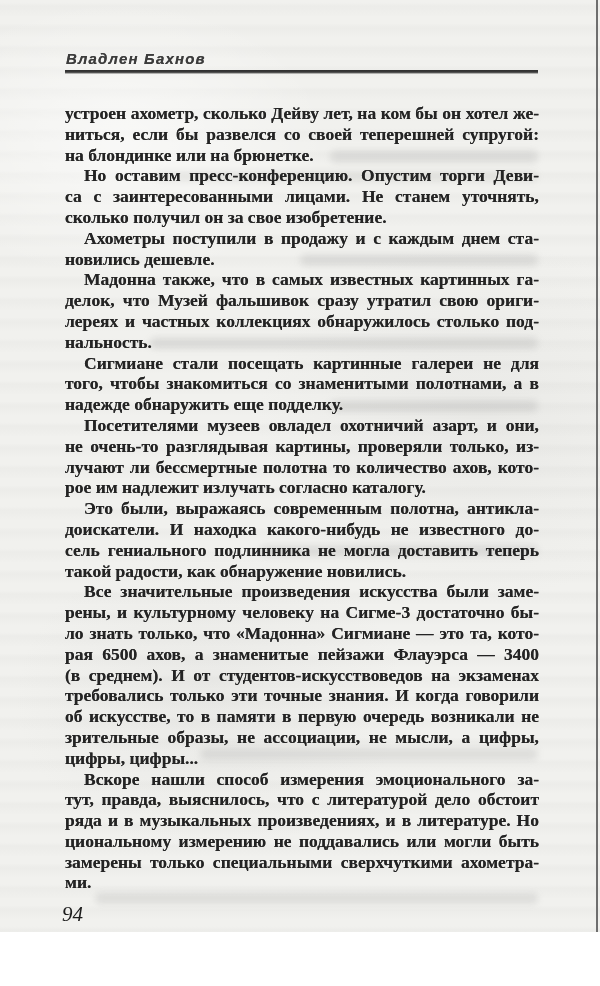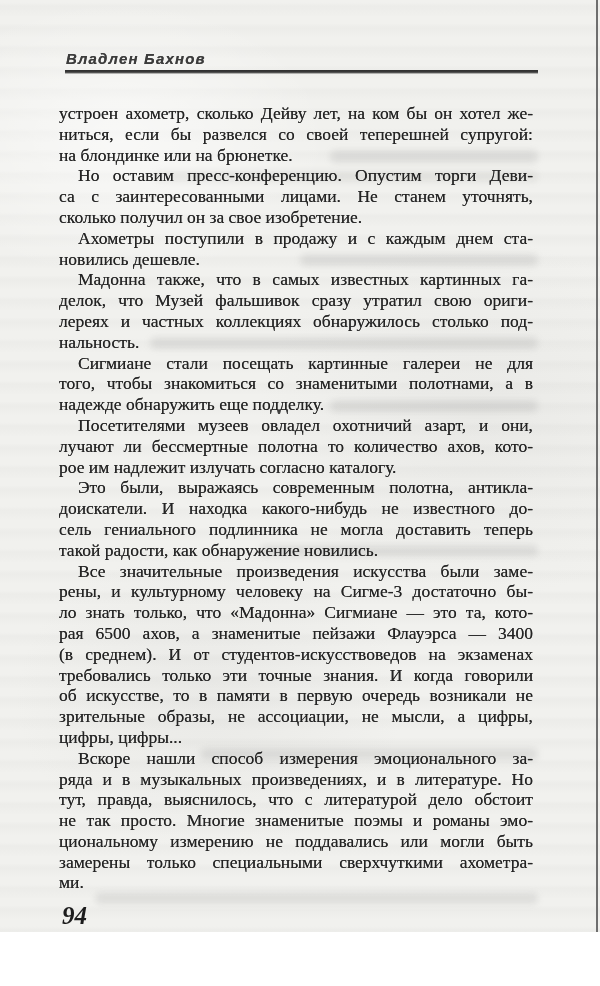--- a/index.html
+++ b/index.html
@@ -36,44 +36,44 @@
   .header-rule {
     position: absolute;
     left: 65px;
     top: 70px;
     width: 473px;
     height: 4px;
     background: linear-gradient(180deg, #2f2f2f 0%, #3a3a3a 55%, #8a8a88 80%, rgba(138,138,136,0) 100%);
   }
   .body-text {
     position: absolute;
-    left: 59px;
+    left: 65px;
     top: 103px;
     width: 474px;
     font-size: 17.5px;
     line-height: 20.8px;
-    font-weight: 400;
+    font-weight: 700;
     color: #242424;
     text-shadow: 0 0 0.5px rgba(30,30,30,0.75);
   }
   .line {
     text-align: justify;
     text-align-last: justify;
     white-space: normal;
   }
   .line.indent { padding-left: 19px; }
   .line.end { text-align-last: left; }
   .page-number {
     position: absolute;
     left: 62px;
     top: 902px;
     font-family: "Liberation Serif", serif;
     font-style: italic;
-    font-weight: 700;
-    font-size: 25px;
+    font-weight: 400;
+    font-size: 21px;
     color: #1c1c1c;
   }
   .edge-right {
     position: absolute;
     left: 596px;
     top: 0;
     width: 2px;
     height: 986px;
     background: #6e6e6e;
   }
@@ -129,39 +129,39 @@
       <div class="line indent">Ахометры поступили в продажу и с каждым днем ста-</div>
       <div class="line end">новились дешевле.</div>
       <div class="line indent">Мадонна также, что в самых известных картинных га-</div>
       <div class="line">делок, что Музей фальшивок сразу утратил свою ориги-</div>
       <div class="line">лереях и частных коллекциях обнаружилось столько под-</div>
       <div class="line end">нальность.</div>
       <div class="line indent">Сигмиане стали посещать картинные галереи не для</div>
       <div class="line">того, чтобы знакомиться со знаменитыми полотнами, а в</div>
       <div class="line end">надежде обнаружить еще подделку.</div>
       <div class="line indent">Посетителями музеев овладел охотничий азарт, и они,</div>
+      <div class="line">не очень-то разглядывая картины, проверяли только, из-</div>
       <div class="line">лучают ли бессмертные полотна то количество ахов, кото-</div>
       <div class="line end">рое им надлежит излучать согласно каталогу.</div>
       <div class="line indent">Это были, выражаясь современным полотна, антикла-</div>
       <div class="line">доискатели. И находка какого-нибудь не известного до-</div>
       <div class="line">сель гениального подлинника не могла доставить теперь</div>
       <div class="line end">такой радости, как обнаружение новились.</div>
       <div class="line indent">Все значительные произведения искусства были заме-</div>
       <div class="line">рены, и культурному человеку на Сигме-3 достаточно бы-</div>
       <div class="line">ло знать только, что «Мадонна» Сигмиане — это та, кото-</div>
       <div class="line">рая 6500 ахов, а знаменитые пейзажи Флауэрса — 3400</div>
       <div class="line">(в среднем). И от студентов-искусствоведов на экзаменах</div>
       <div class="line">требовались только эти точные знания. И когда говорили</div>
       <div class="line">об искусстве, то в памяти в первую очередь возникали не</div>
       <div class="line">зрительные образы, не ассоциации, не мысли, а цифры,</div>
       <div class="line end">цифры, цифры...</div>
       <div class="line indent">Вскоре нашли способ измерения эмоционального за-</div>
+      <div class="line">тут, правда, выяснилось, что с литературой дело обстоит</div>
       <div class="line">ряда и в музыкальных произведениях, и в литературе. Но</div>
-      <div class="line">тут, правда, выяснилось, что с литературой дело обстоит</div>
-      <div class="line">не так просто. Многие знаменитые поэмы и романы эмо-</div>
       <div class="line">циональному измерению не поддавались или могли быть</div>
       <div class="line">замерены только специальными сверхчуткими ахометра-</div>
       <div class="line end">ми.</div>
     </div>
 
   <div class="page-number">94</div>
 
   <div class="edge-right"></div>
   <div class="edge-bottom"></div>
 

